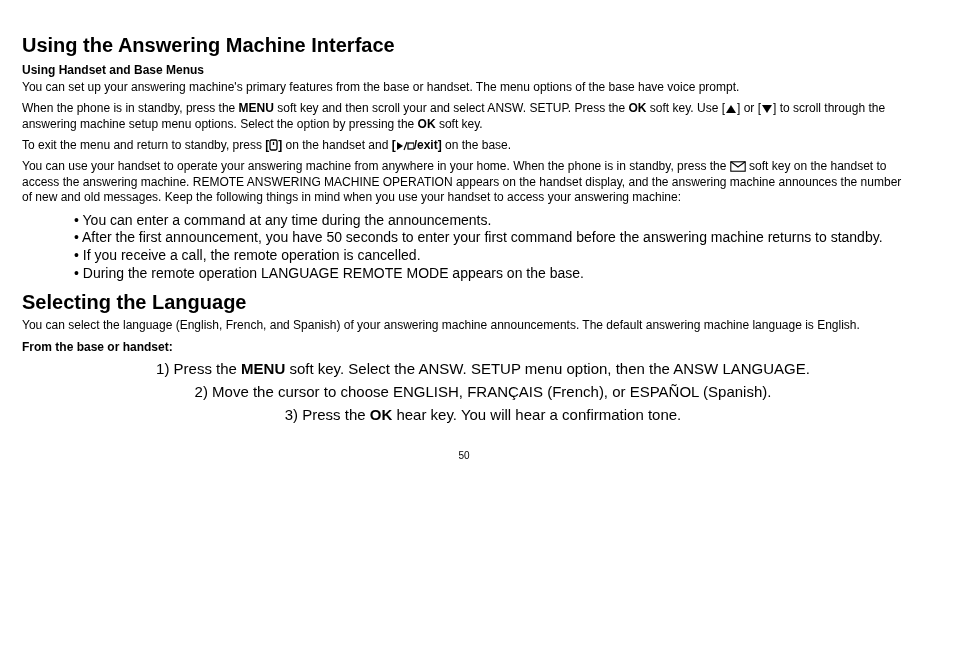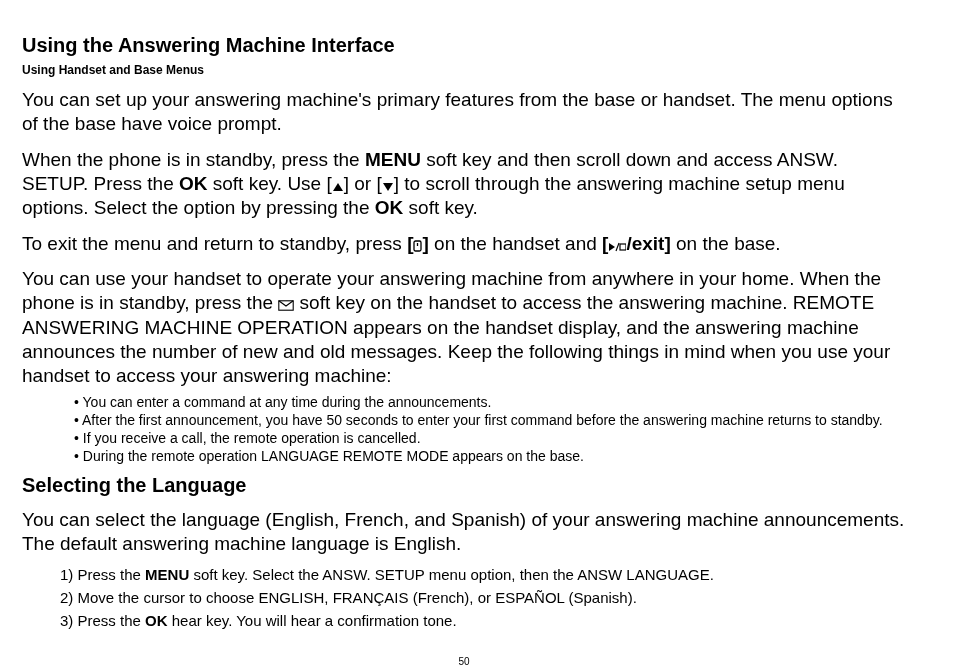--- a/index.html
+++ b/index.html
@@ -20,22 +20,22 @@
     font-size: 20px;
     font-weight: bold;
     margin: 0 0 4px 0;
   }
   h3.subsection {
     font-size: 12px;
     font-weight: bold;
     margin: 6px 0 3px 0;
   }
   p.body {
-    font-size: 19px;
-    margin: 11px 0 6px 0;
+    font-size: 12px;
+    margin: 3px 0 6px 0;
     line-height: 1.28;
   }
   ul.bullets {
     margin: 2px 0 8px 0;
     padding-left: 64px;
     list-style: none;
   }
   ul.bullets li {
     font-size: 14px;
     line-height: 1.28;
@@ -48,20 +48,21 @@
     margin: 2px 0 8px 0;
     padding-left: 64px;
     list-style: none;
     counter-reset: step;
   }
   ol.steps li {
     font-size: 15px;
     line-height: 1.55;
     counter-increment: step;
     text-indent: -26px;
+    text-align: center;
   }
   ol.steps li::before {
     content: counter(step) ")   ";
   }
   .b { font-weight: bold; }
   .glyph {
     display: inline-block;
     vertical-align: -2px;
   }
   .pagenum {
@@ -75,21 +76,21 @@
 
 <div class="page">
 
   <h2 class="section">Using the Answering Machine Interface</h2>
 
   <h3 class="subsection">Using Handset and Base Menus</h3>
 
   <p class="body">You can set up your answering machine's primary features from the base or handset. The menu options of the base have voice prompt.</p>
 
   <p class="body">
-    <span>When the phone is in standby, press the </span><span class="b">MENU</span><span> soft key and then scroll down and access ANSW. SETUP. Press the </span><span class="b">OK</span><span> soft key. Use [</span><svg class="glyph" width="12" height="10" viewBox="0 0 12 10">
+    <span>When the phone is in standby, press the </span><span class="b">MENU</span><span> soft key and then scroll your and select ANSW. SETUP. Press the </span><span class="b">OK</span><span> soft key. Use [</span><svg class="glyph" width="12" height="10" viewBox="0 0 12 10">
         <polygon points="6,1 11,9 1,9" fill="#000"></polygon>
       </svg><span>] or [</span><svg class="glyph" width="12" height="10" viewBox="0 0 12 10">
         <polygon points="1,1 11,1 6,9" fill="#000"></polygon>
       </svg><span>] to scroll through the answering machine setup menu options. Select the option by pressing the </span><span class="b">OK</span><span> soft key.</span>
   </p>
 
   <p class="body">
     <span>To exit the menu and return to standby, press </span><span class="b">[<svg class="glyph" width="9" height="12" viewBox="0 0 9 12">
           <rect x="1" y="1" width="7" height="10" rx="1.5" fill="none" stroke="#000" stroke-width="1.3"></rect>
           <line x1="4.5" y1="3" x2="4.5" y2="6" stroke="#000" stroke-width="1.3"></line>
@@ -112,20 +113,21 @@
     <li>You can enter a command at any time during the announcements.</li>
     <li>After the first announcement, you have 50 seconds to enter your first command before the answering machine returns to standby.</li>
     <li>If you receive a call, the remote operation is cancelled.</li>
     <li>During the remote operation LANGUAGE REMOTE MODE appears on the base.</li>
   </ul>
 
   <h2 class="section">Selecting the Language</h2>
 
   <p class="body">You can select the language (English, French, and Spanish) of your answering machine announcements. The default answering machine language is English.</p>
 
+  <h3 class="subsection">From the base or handset:</h3>
 
   <ol class="steps">
     <li>
       <span>Press the </span><span class="b">MENU</span><span> soft key. Select the ANSW. SETUP menu option, then the ANSW LANGUAGE.</span>
     </li>
     <li>Move the cursor to choose ENGLISH, FRANÇAIS (French), or ESPAÑOL (Spanish).</li>
     <li>
       <span>Press the </span><span class="b">OK</span><span> hear key. You will hear a confirmation tone.</span>
     </li>
   </ol>

